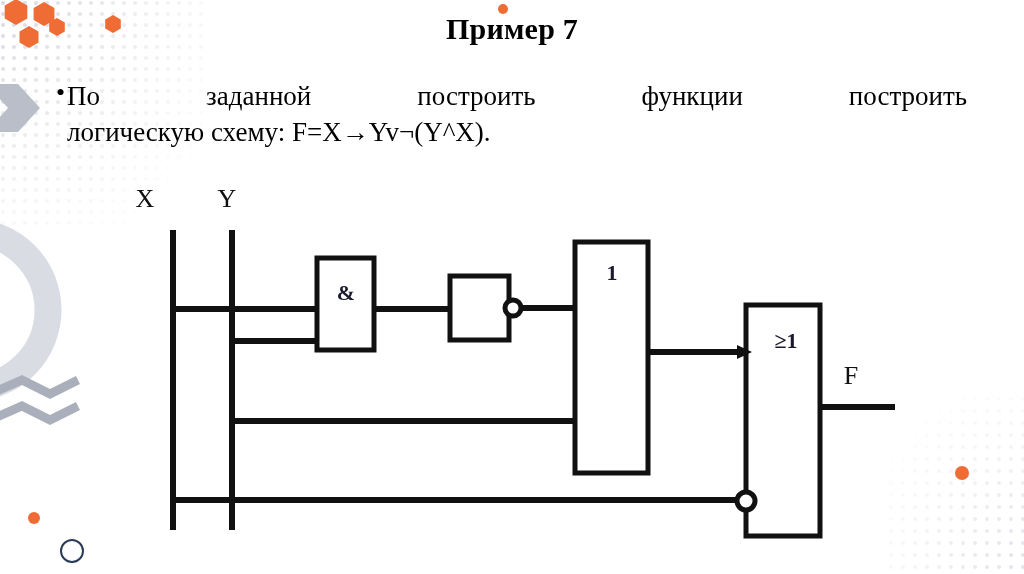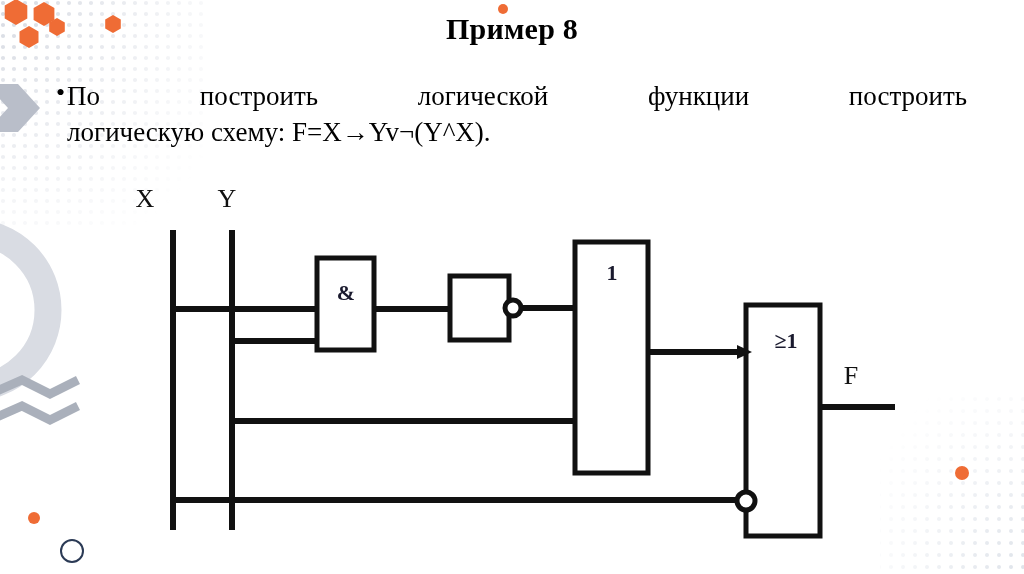--- a/index.html
+++ b/index.html
@@ -150,26 +150,26 @@
     </g>
 
     <g id="dot-group">
         <circle cx="503" cy="9" r="5" fill="#ef6c35"></circle>
         <circle cx="34" cy="518" r="6" fill="#ef6c35"></circle>
         <circle cx="962" cy="473" r="7" fill="#ef6c35"></circle>
         <circle cx="72" cy="551" r="11" fill="none" stroke="#2b3a55" stroke-width="2"></circle>
       </g>
   </svg>
 
-  <div id="title">Пример 8</div>
+  <div id="title">Пример 7</div>
 
   <div id="bullet-block">
     <span id="bullet-dot">•</span>
     <div id="bullet-text">
-      <span class="l1">По построить логической функции  построить</span>
+      <span class="l1">По заданной построить функции  построить</span>
       <span class="l2">логическую схему: F=X→Yv¬(Y^X).</span>
     </div>
   </div>
 
   <svg id="circuit" viewBox="0 0 1024 574" xmlns="http://www.w3.org/2000/svg">
     <g id="wire-group">
         <path d="M173,230 L173,530" class="wire"></path>
         <path d="M232,230 L232,530" class="wire"></path>
         <path d="M173,309 L317,309" class="wire"></path>
         <path d="M232,341 L317,341" class="wire"></path>

